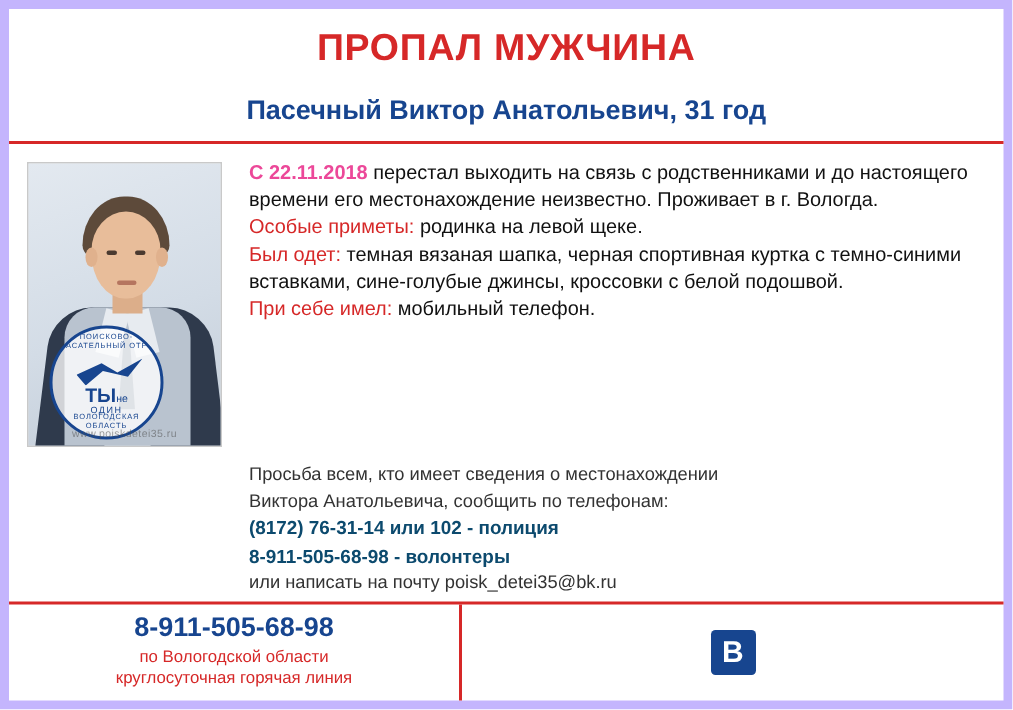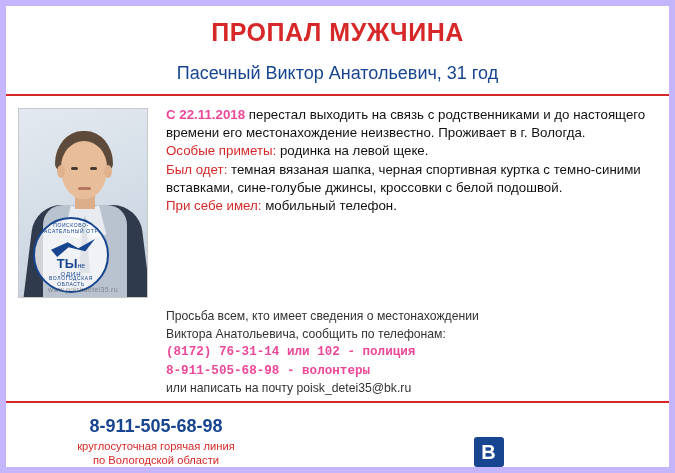--- a/index.html
+++ b/index.html
@@ -23,21 +23,21 @@
     text-align: center;
     color: #d62828;
     font-weight: bold;
     font-size: 25px;
     letter-spacing: .5px;
     margin-top: 12px;
   }
   .subtitle {
     text-align: center;
     color: #17458f;
-    font-weight: normal;
+    font-weight: bold;
     font-size: 18px;
     margin-top: 16px;
   }
   .divider {
     height: 2px;
     background: #d62828;
     margin: 10px 0 0 0;
   }
   
   .body-row {
@@ -197,38 +197,36 @@
   .lbl-blue { color: #ec4899; font-weight: bold; }
   
   .appeal {
     text-align: left;
     color: #333333;
     font-size: 12.2px;
     line-height: 1.45;
     padding: 10px 12px 0 160px;
   }
   .appeal .phone {
-    color: #ec4899;
+    color: #0c4a6e;
     font-weight: bold;
     font-size: 12.6px;
-    font-family: Liberation Mono, monospace;
   }
   
   .footer {
     position: absolute;
     left: 0; right: 0; bottom: 0;
     height: 66px;
   }
   .footer-top-line {
     height: 2px; background: #d62828;
   }
   .footer-inner {
     display: flex;
     height: 64px;
-    align-items: flex-end;
   }
   .footer-left {
     width: 300px;
     flex: 0 0 300px;
     text-align: center;
     padding-top: 5px;
   }
   .hotline-phone {
     color: #17458f;
     font-weight: bold;
@@ -334,22 +332,22 @@
     <div class="phone">8-911-505-68-98 - волонтеры</div>
     <div>или написать на почту poisk_detei35@bk.ru</div>
   </div>
 
   <div class="footer">
     <div class="footer-top-line"></div>
     <div class="footer-inner">
       <div class="footer-left">
         <div class="hotline-phone">8-911-505-68-98</div>
         <div class="hotline-desc">
+          <div>по Вологодской области</div>
           <div>круглосуточная горячая линия</div>
-          <div>по Вологодской области</div>
         </div>
       </div>
       <div class="footer-sep"></div>
       <div class="footer-right">
         <div class="vk-badge">B</div>
       </div>
     </div>
   </div>
 
 </div>

